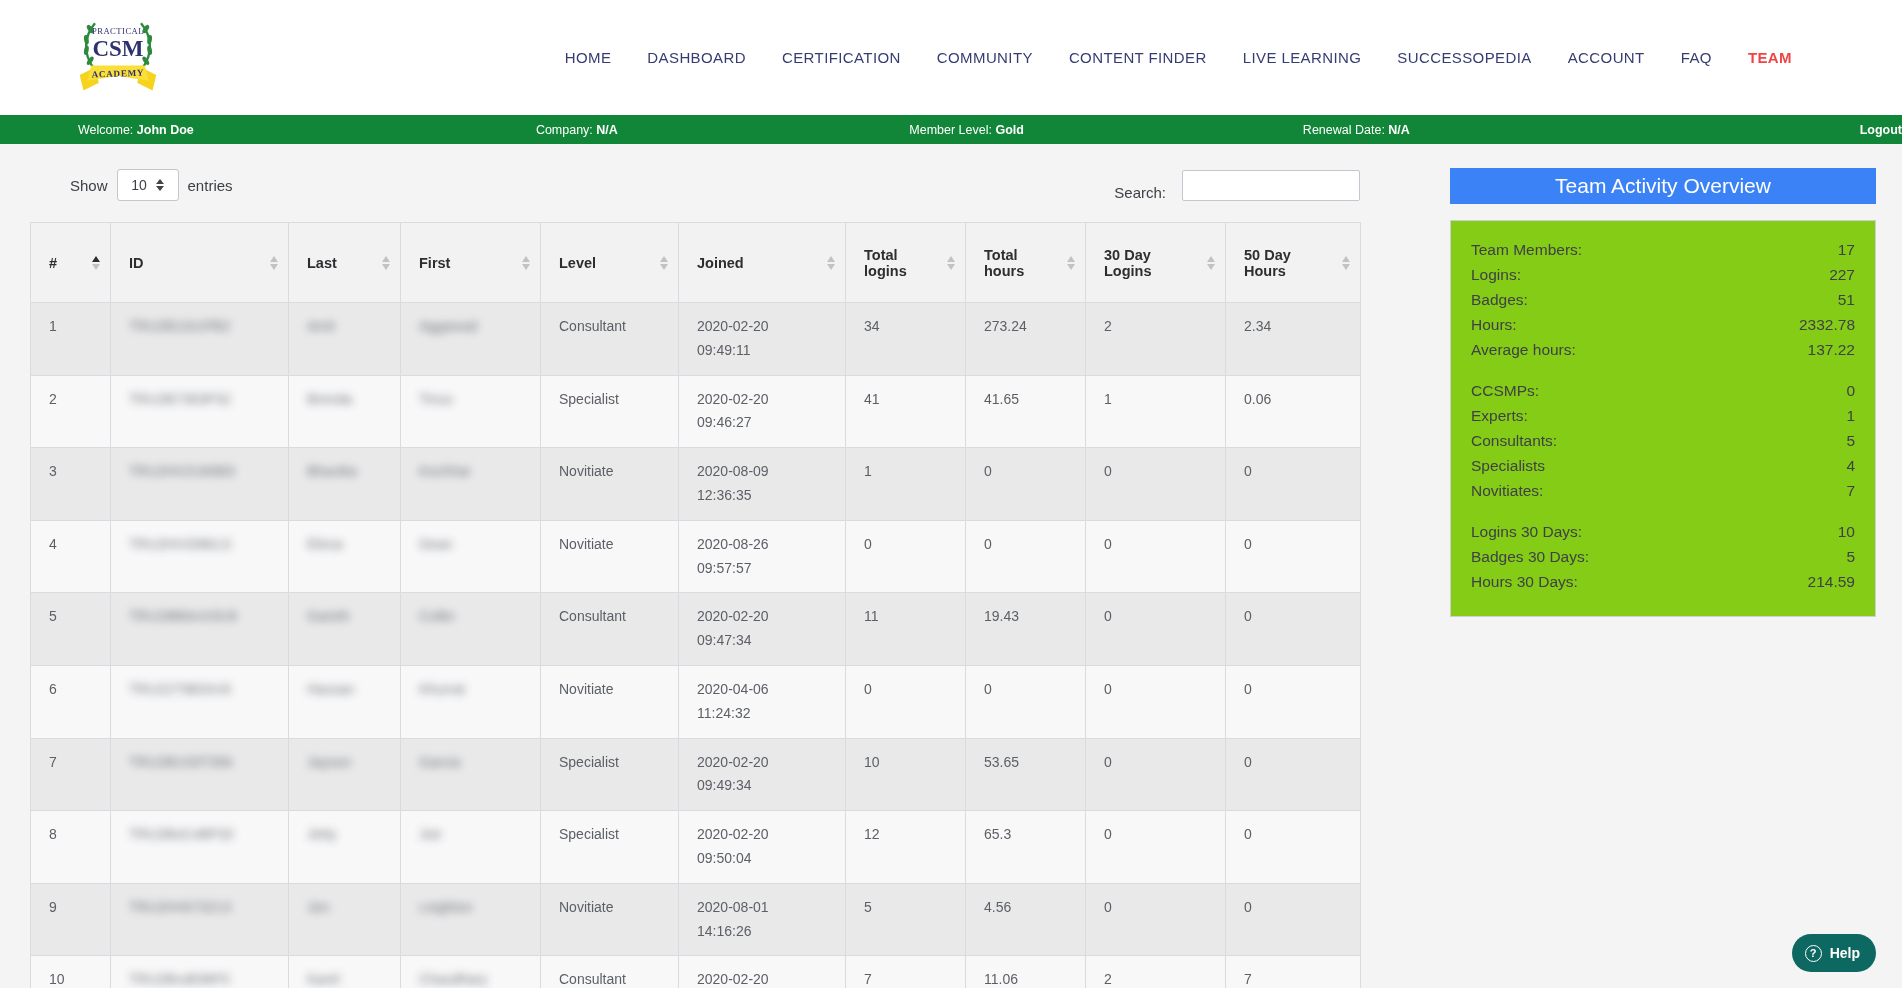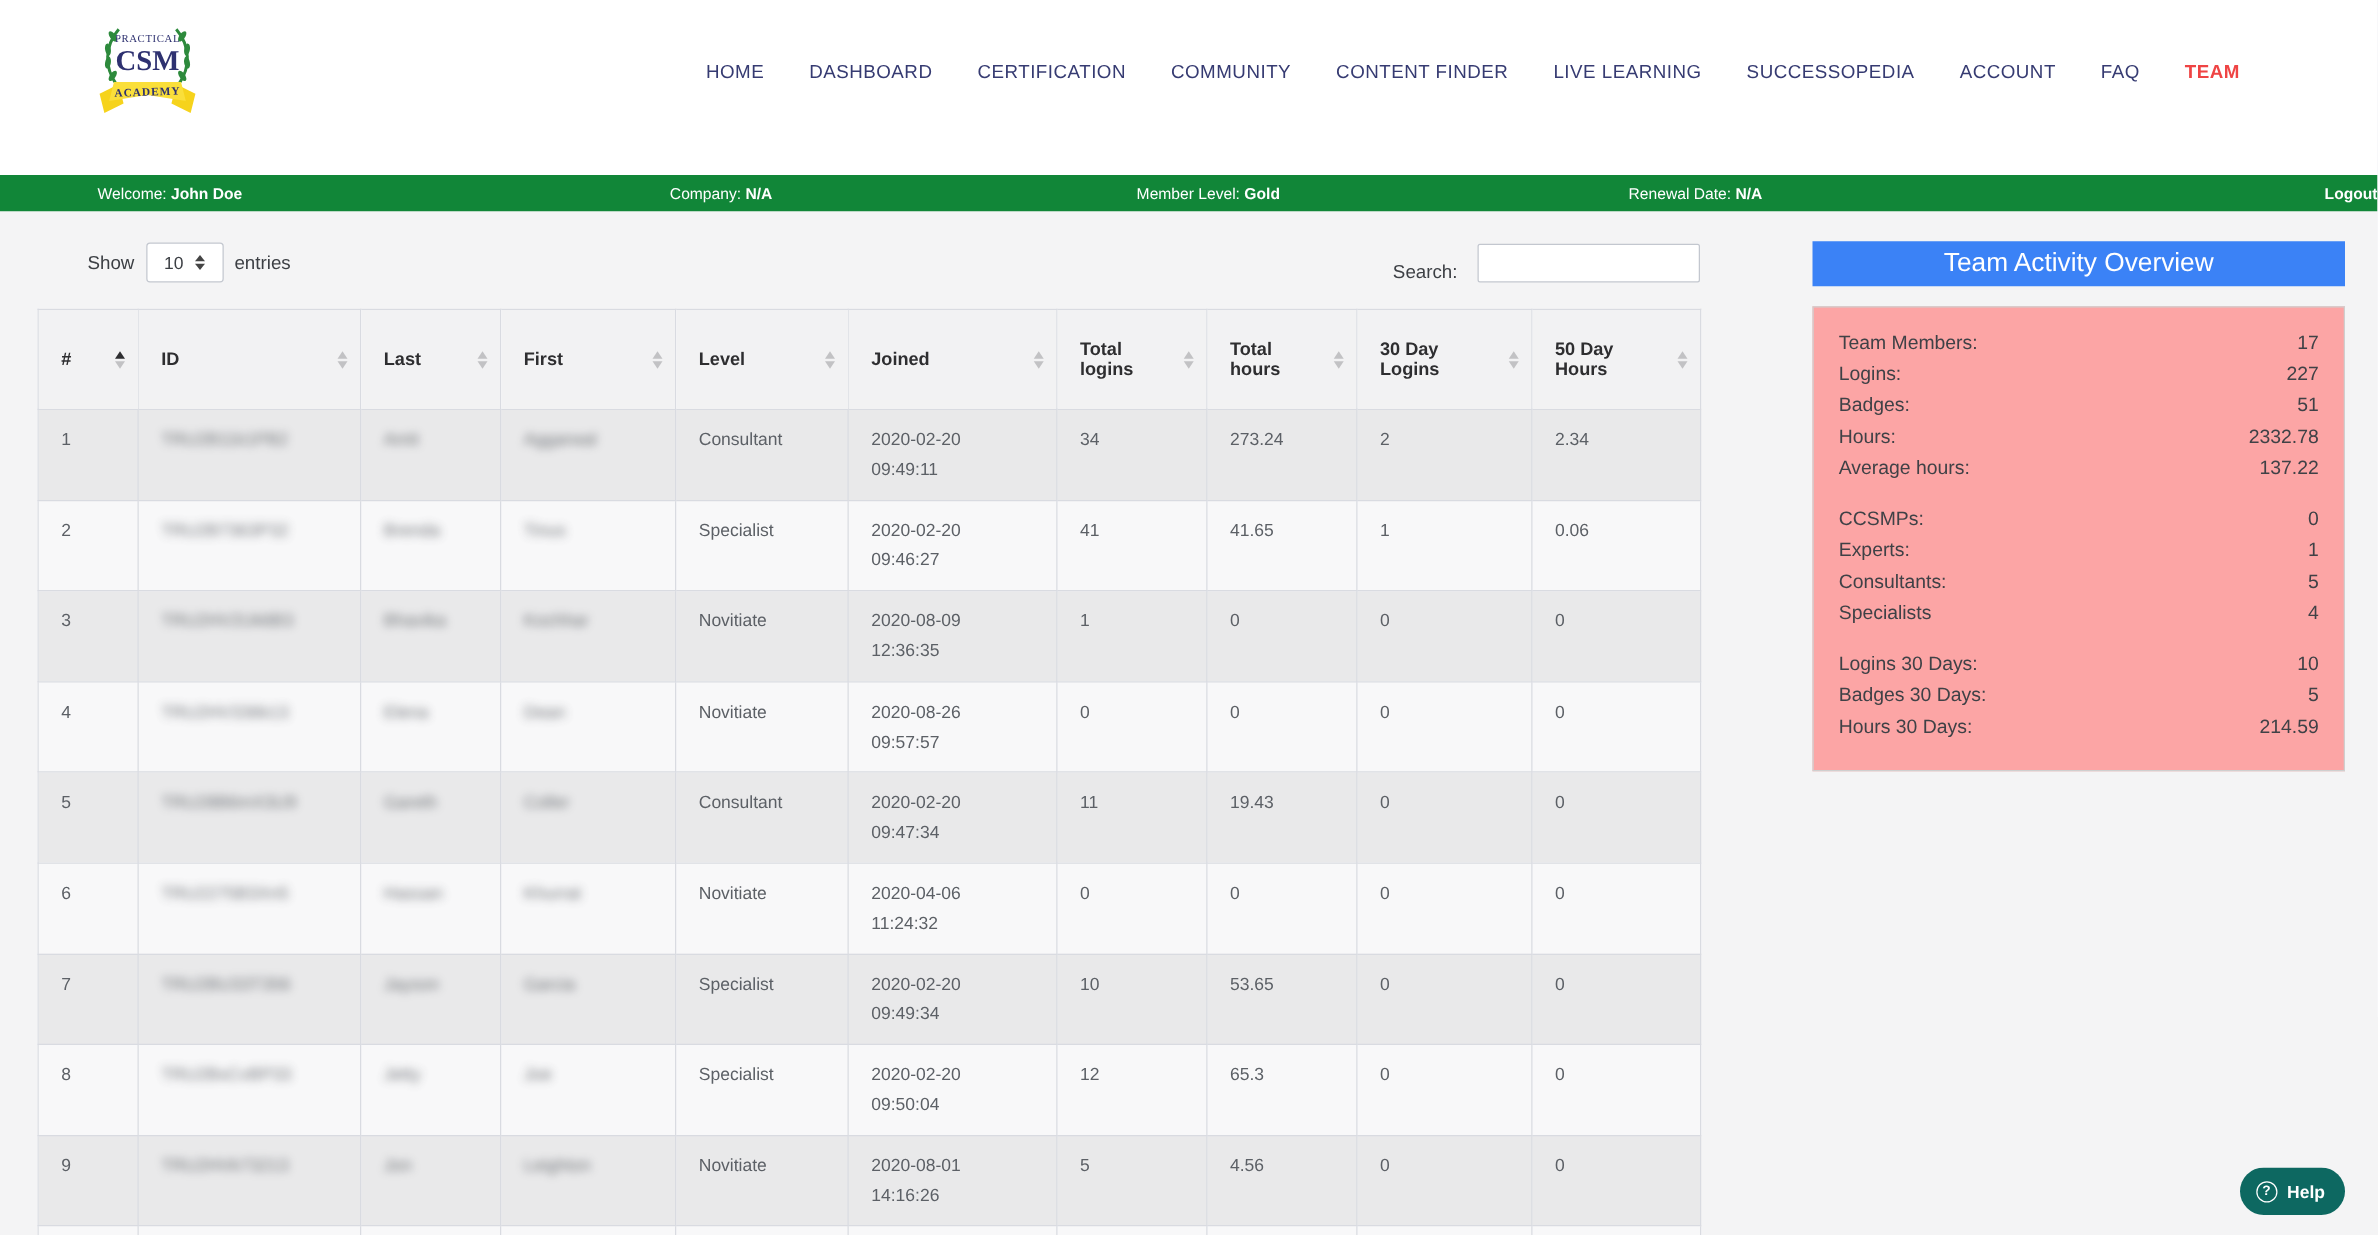--- a/index.html
+++ b/index.html
@@ -1,20 +1,20 @@
 <!DOCTYPE html>
 <html><head>
 <meta charset="utf-8">
 <style>
   * { margin:0; padding:0; box-sizing:border-box; }
   html,body { width:1902px; height:988px; overflow:hidden;
     font-family:"Liberation Sans", sans-serif; background:#f4f4f5; }
 
   
-  .topbar { height:140px; background:#ffffff; position:relative;padding-left:47px; }
+  .topbar { height:115px; background:#ffffff; position:relative;padding-left:47px; }
   .logo { position:absolute; left:70px; top:8px; width:96px; height:92px; }
   .mainnav { position:absolute; right:110px; top:0; height:115px;
     display:flex; align-items:center; gap:36px; }
   .nav-item { font-size:15px; color:#363b72; text-decoration:none;
     letter-spacing:.4px; cursor:pointer; white-space:nowrap; }
   .nav-item.active { color:#ef4444; font-weight:bold; }
 
   
   .userbar { height:29px; background:#118638; color:#fff; display:flex;
     align-items:center; font-size:12.5px; }
@@ -67,21 +67,21 @@
   table.grid th .sort .up.on { border-bottom-color:#2e2e30; }
   table.grid td { height:65px; padding:12px 18px; font-size:14px; color:#5c6066;
     vertical-align:top; line-height:1.7; }
   table.grid tbody tr:nth-child(odd) td { background:#e9e9ea; }
   table.grid tbody tr:nth-child(even) td { background:#f8f8f9; }
   td .blurred { filter:blur(4px); opacity:.85; user-select:none; }
 
   
   .panel-head { margin-top:24px; height:36px; background:#3b82f6; color:#fff;
     font-size:21px; display:flex; align-items:center; justify-content:center; }
-  .panel-body { margin-top:16px; background:#fca5a5; border:1px solid #cfcfcf;
+  .panel-body { margin-top:16px; background:#84cc16; border:1px solid #cfcfcf;
     padding:16px 20px 22px 20px; color:#3f4146; font-size:15.5px; }
   .ov-group { margin-bottom:16px; }
   .ov-group:last-child { margin-bottom:0; }
   .ov-row { display:flex; justify-content:space-between; line-height:25px; }
   .ov-row .val { text-align:right; }
 
   
   .help-btn { position:fixed; right:26px; bottom:16px; background:#0d6861;
     color:#fff; height:38px; border-radius:19px; display:flex; align-items:center;
     gap:8px; padding:0 16px 0 13px; font-size:14px; font-weight:bold; cursor:pointer; }
@@ -422,20 +422,24 @@
             <span class="val">1</span>
           </div>
           <div class="ov-row">
             <span>Consultants:</span>
             <span class="val">5</span>
           </div>
           <div class="ov-row">
             <span>Specialists</span>
             <span class="val">4</span>
           </div>
+          <div class="ov-row">
+            <span>Novitiates:</span>
+            <span class="val">7</span>
+          </div>
         </div>
         <div class="ov-group">
           <div class="ov-row">
             <span>Logins 30 Days:</span>
             <span class="val">10</span>
           </div>
           <div class="ov-row">
             <span>Badges 30 Days:</span>
             <span class="val">5</span>
           </div>

